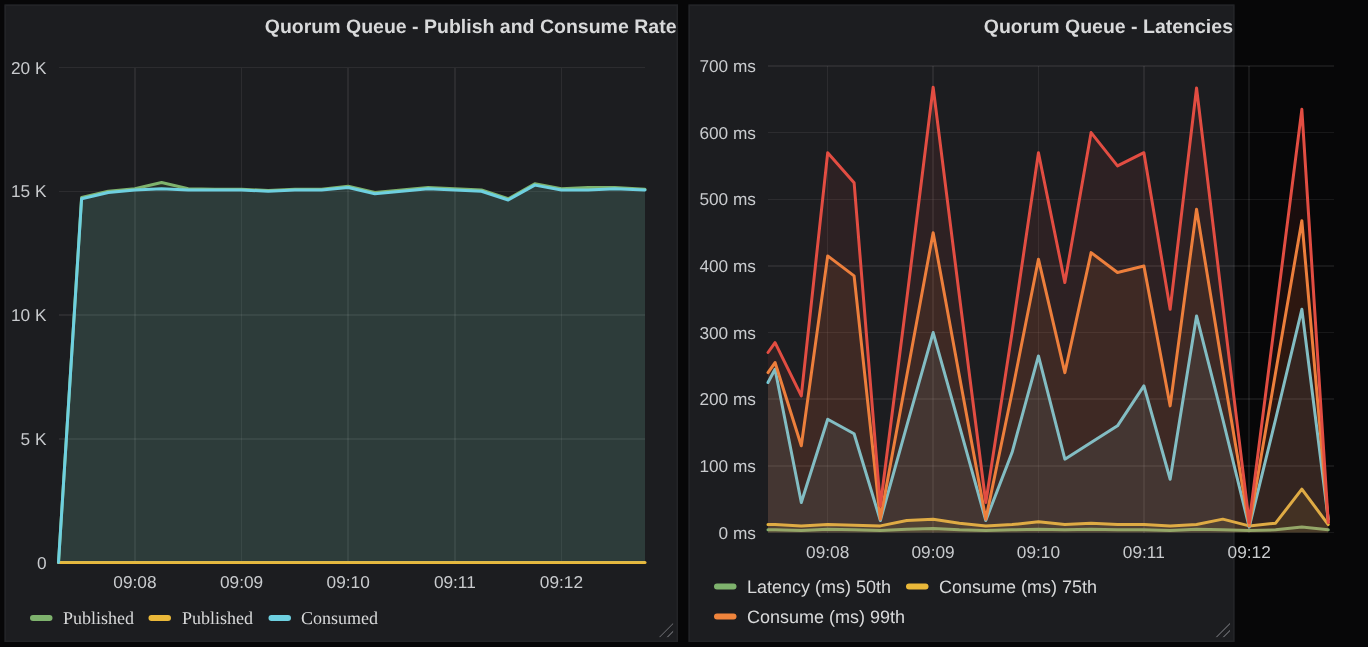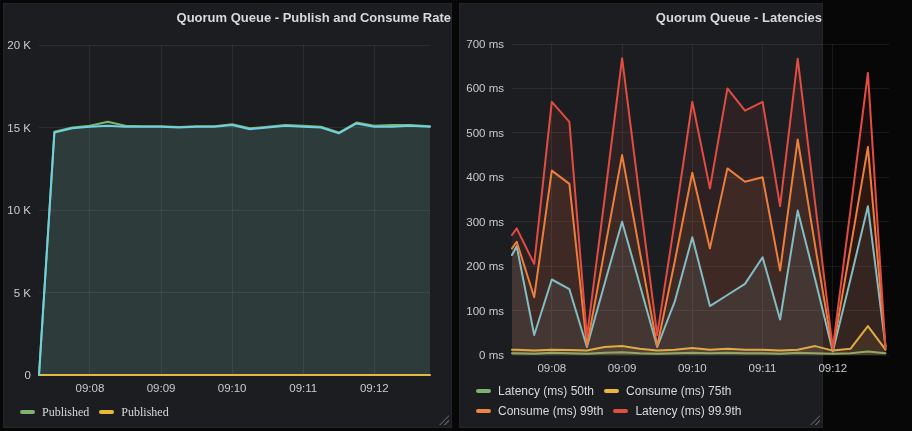--- a/index.html
+++ b/index.html
@@ -69,20 +69,24 @@
       </svg>
     <div class="legend" id="legend0" style="top:398px;font-family:Liberation Serif, serif;">
         <div class="legend-item">
           <span class="legend-swatch" style="background: rgb(126, 178, 109);"></span>
           <span class="legend-label">Published</span>
         </div>
         <div class="legend-item">
           <span class="legend-swatch" style="background: rgb(234, 184, 57);"></span>
           <span class="legend-label">Published</span>
         </div>
+        <div class="legend-item">
+          <span class="legend-swatch" style="background: rgb(110, 208, 224);"></span>
+          <span class="legend-label">Consumed</span>
+        </div>
       </div>
     <div class="grip"></div>
   </div>
 
   <div class="panel right">
     <div class="panel-title">Quorum Queue - Latencies</div>
     <svg class="chart-svg" id="chart1" width="450" height="425">
         <g>
           <line x1="52" x2="429" y1="40" y2="40" stroke="rgba(255,255,255,0.07)" shape-rendering="crispEdges"></line>
           <line x1="52" x2="429" y1="84.42857142857144" y2="84.42857142857144" stroke="rgba(255,255,255,0.07)" shape-rendering="crispEdges"></line>
@@ -132,21 +136,17 @@
           <span class="legend-label">Latency (ms) 50th</span>
         </div>
         <div class="legend-item">
           <span class="legend-swatch" style="background: rgb(234, 184, 57);"></span>
           <span class="legend-label">Consume (ms) 75th</span>
         </div>
         <div class="legend-item">
           <span class="legend-swatch" style="background: rgb(239, 132, 60);"></span>
           <span class="legend-label">Consume (ms) 99th</span>
         </div>
-        <div class="legend-item">
-          <span class="legend-swatch" style="background: rgb(226, 77, 66);"></span>
-          <span class="legend-label">Latency (ms) 99.9th</span>
-        </div>
       </div>
     <div class="grip"></div>
   </div>
 
 </div>
 
 </body></html>

